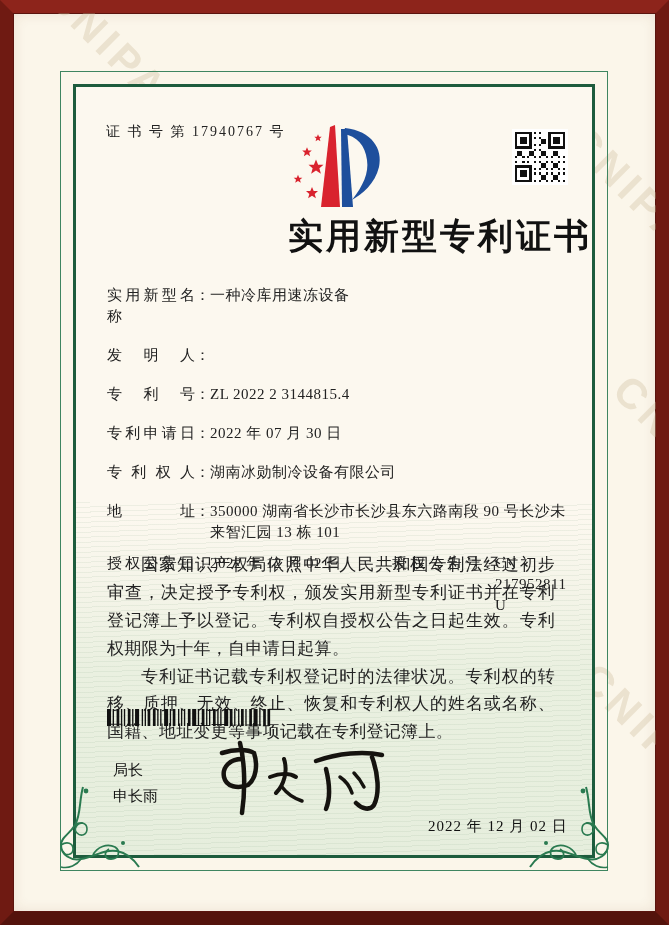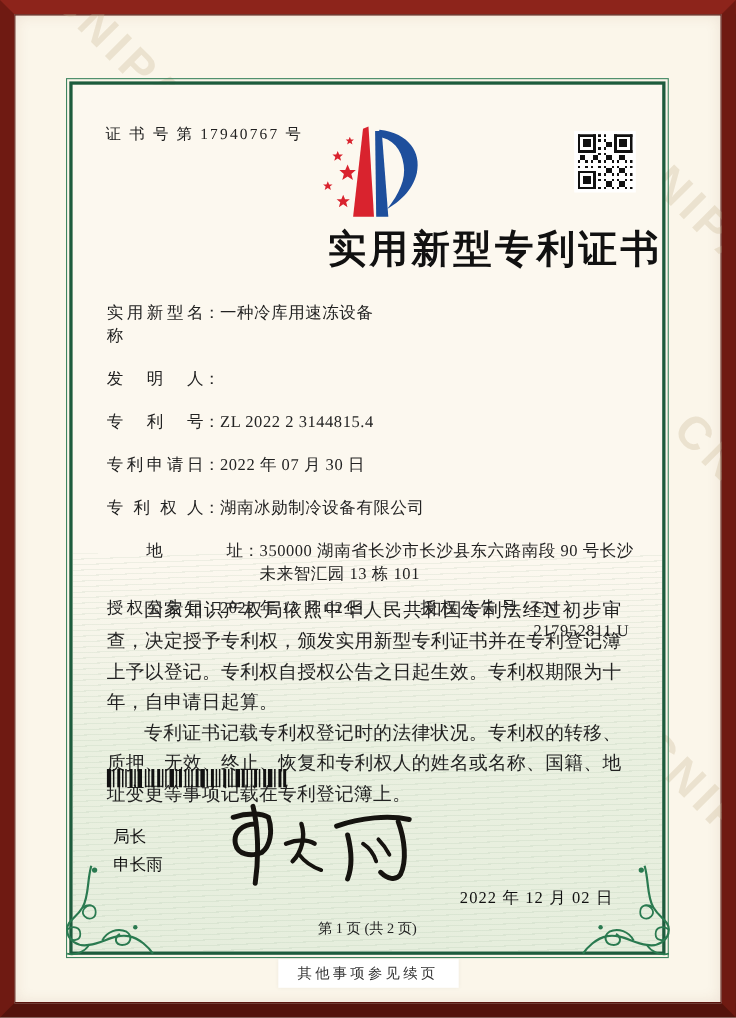--- a/index.html
+++ b/index.html
@@ -24,21 +24,21 @@
   
   .wm{
     position:absolute;font-family:"Liberation Sans",sans-serif;
     font-weight:bold;color:rgba(203,182,148,.32);
     transform:rotate(45deg);letter-spacing:5px;pointer-events:none;
     font-size:42px;white-space:nowrap;
   }
   
   .cert-border{
     position:absolute;left:47px;top:58px;width:548px;height:800px;
-    box-sizing:border-box;border:1px solid #3e8560;padding:2px;
+    box-sizing:border-box;border:1px solid #3e8560;padding:12px;
   }
   .cert-inner{
     position:relative;width:100%;height:100%;box-sizing:border-box;
     border:3px solid #1d5c3d;
     background:linear-gradient(180deg,#fcf8ef 0%,#fcf8ef 56%,#f4f4e8 66%,#eaf0e0 76%,#e6eedd 100%);
     overflow:hidden;
   }
   .waves{
     position:absolute;left:0;right:0;bottom:0;height:46%;pointer-events:none;
     background:repeating-linear-gradient(178deg,rgba(110,150,115,.10) 0 1px,transparent 1px 5px);
@@ -248,21 +248,21 @@
         <div class="row">
           <span class="lbl">专利申请日</span>
             <span class="colon">：</span>
           <span class="val">2022 年 07 月 30 日</span>
         </div>
         <div class="row">
           <span class="lbl">专利权人</span>
             <span class="colon">：</span>
           <span class="val">湖南冰勋制冷设备有限公司</span>
         </div>
-        <div class="row" style="margin-bottom:10px;margin-left:36px;">
+        <div class="row" style="margin-bottom:10px;">
           <span class="lbl">地址</span>
             <span class="colon">：</span>
           <span class="val" style="max-width:420px;">350000 湖南省长沙市长沙县东六路南段 90 号长沙未来智汇园 13 栋 101</span>
         </div>
         <div class="row double">
           <span class="lbl">授权公告日</span>
             <span class="colon">：</span>
           <span class="val val1">2022 年 12 月 02 日</span>
           <span class="lbl2">授权公告号</span>
             <span class="colon">：</span>
@@ -338,21 +338,20 @@
           <path d="M112,22 C134,14 160,12 178,16" stroke-width="4.5"></path>
           <path d="M122,30 C126,46 126,60 122,70" stroke-width="4.5"></path>
           <path d="M168,18 C174,34 176,54 170,66 C166,72 158,70 152,64" stroke-width="4.5"></path>
           <path d="M136,38 C142,42 146,48 148,54" stroke-width="3.5"></path>
           <path d="M150,34 C154,38 158,44 160,48" stroke-width="3.5"></path>
         </svg>
       </div>
 
       <div class="date">2022 年 12 月 02 日</div>
 
-      <div class="pageno">第 1 页 (共 2 页)</div>
     </div>
   </div>
 
   <svg class="fl fl-bl" viewBox="0 0 92 92" fill="none" stroke="#2a7a50" stroke-width="2">
     <path d="M30,6 C26,20 28,34 22,44 C16,54 8,56 8,64 C8,74 18,80 28,78 C42,76 50,68 64,70 C74,72 82,80 86,86"></path>
     <path d="M22,44 C28,40 34,42 34,48 C34,54 28,56 24,52 C20,48 24,42 30,42" stroke-width="1.6"></path>
     <path d="M8,64 C14,60 20,62 20,68 C20,74 12,76 10,70" stroke-width="1.6"></path>
     <path d="M40,74 C44,66 54,62 62,66 C68,70 66,78 58,78 C52,78 50,72 56,68" stroke-width="1.8"></path>
     <path d="M28,78 C24,84 16,88 8,86" stroke-width="1.6"></path>
     <circle cx="33" cy="10" r="2.4" fill="#2a7a50" stroke="none"></circle>
@@ -361,15 +360,14 @@
   <svg class="fl fl-br" viewBox="0 0 92 92" fill="none" stroke="#2a7a50" stroke-width="2">
     <path d="M30,6 C26,20 28,34 22,44 C16,54 8,56 8,64 C8,74 18,80 28,78 C42,76 50,68 64,70 C74,72 82,80 86,86"></path>
     <path d="M22,44 C28,40 34,42 34,48 C34,54 28,56 24,52 C20,48 24,42 30,42" stroke-width="1.6"></path>
     <path d="M8,64 C14,60 20,62 20,68 C20,74 12,76 10,70" stroke-width="1.6"></path>
     <path d="M40,74 C44,66 54,62 62,66 C68,70 66,78 58,78 C52,78 50,72 56,68" stroke-width="1.8"></path>
     <path d="M28,78 C24,84 16,88 8,86" stroke-width="1.6"></path>
     <circle cx="33" cy="10" r="2.4" fill="#2a7a50" stroke="none"></circle>
     <circle cx="70" cy="62" r="2" fill="#2a7a50" stroke="none"></circle>
   </svg>
 
-  <div class="cont-strip">其他事项参见续页</div>
 
 </div>
 
 </body></html>

